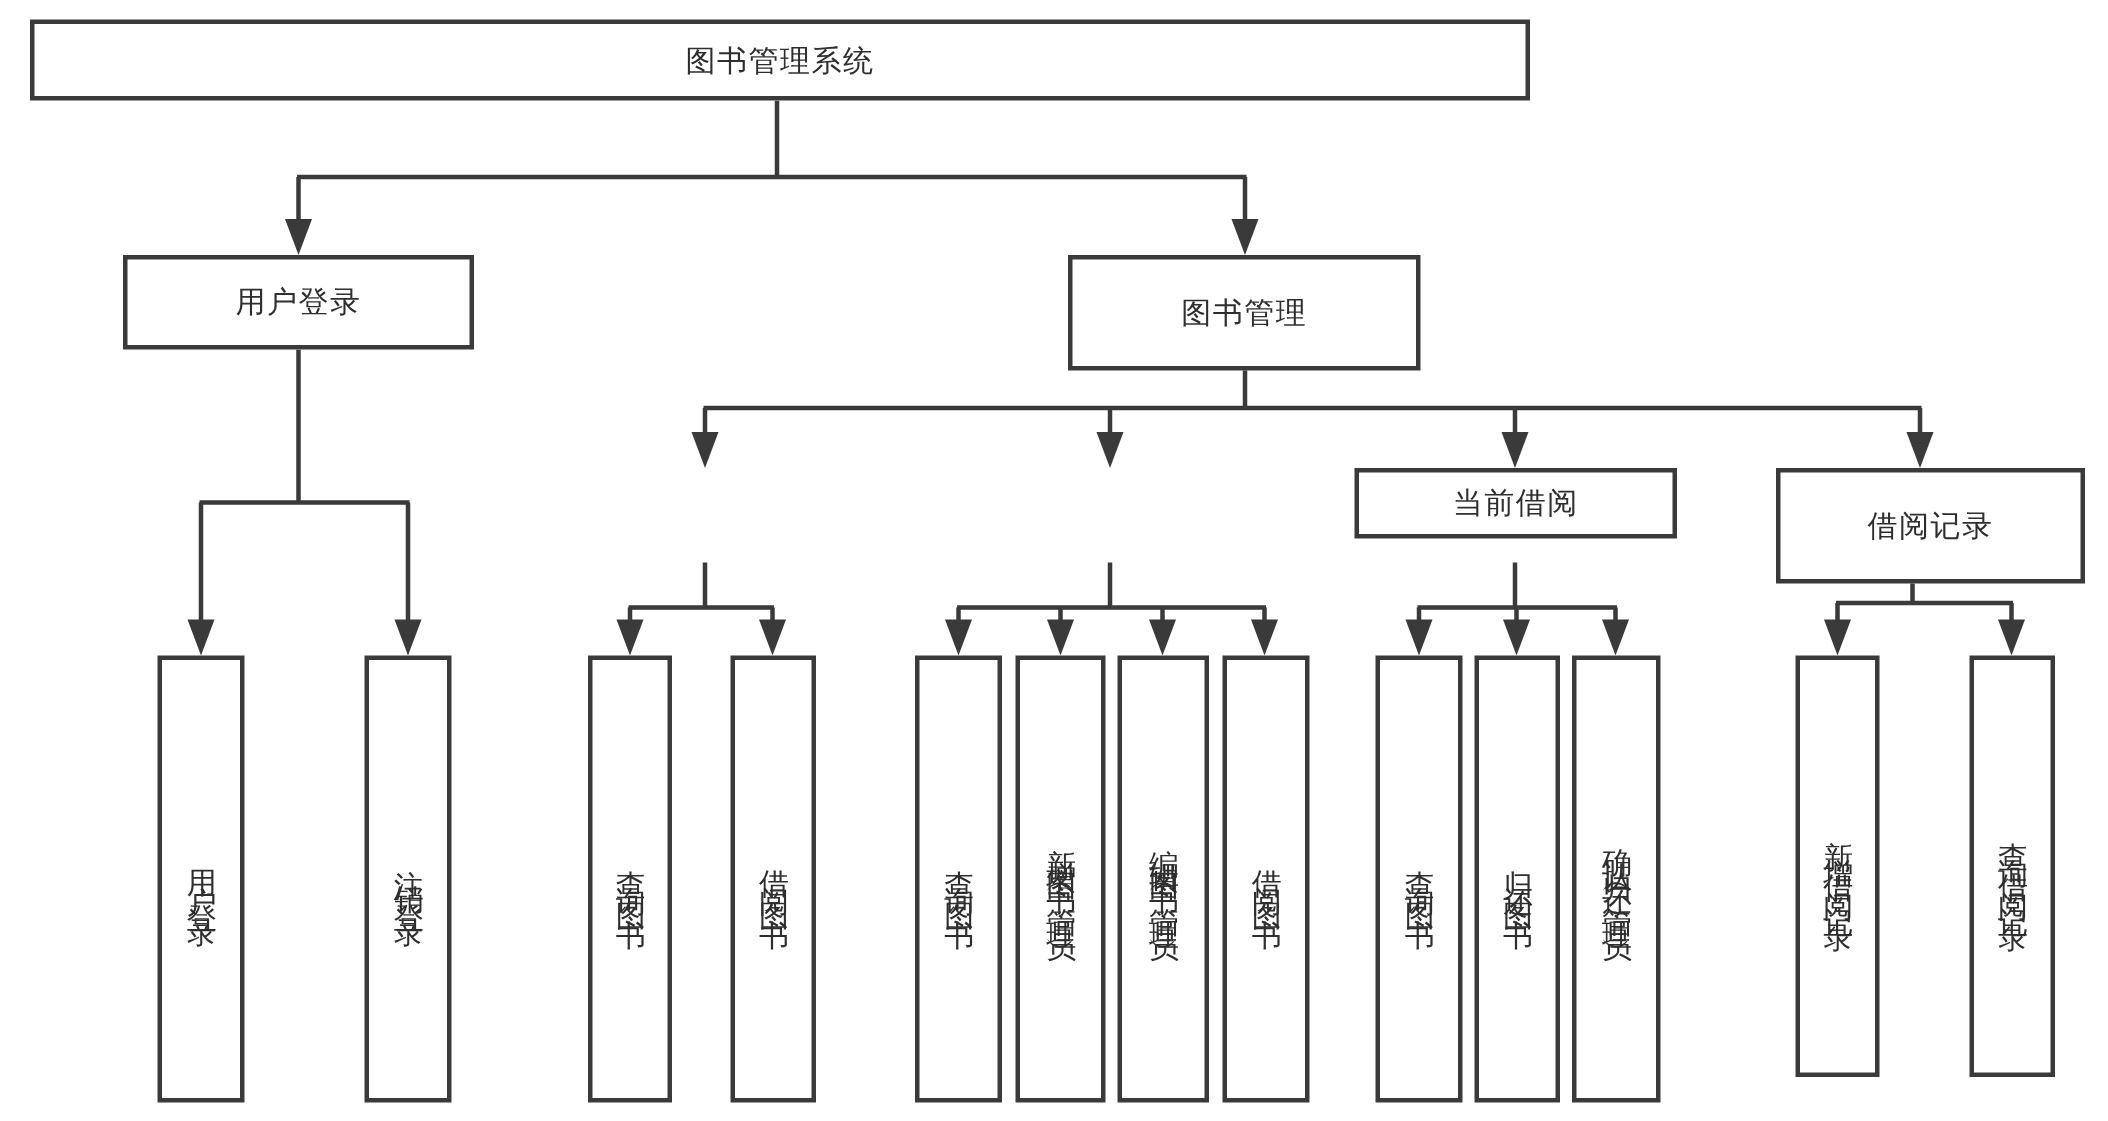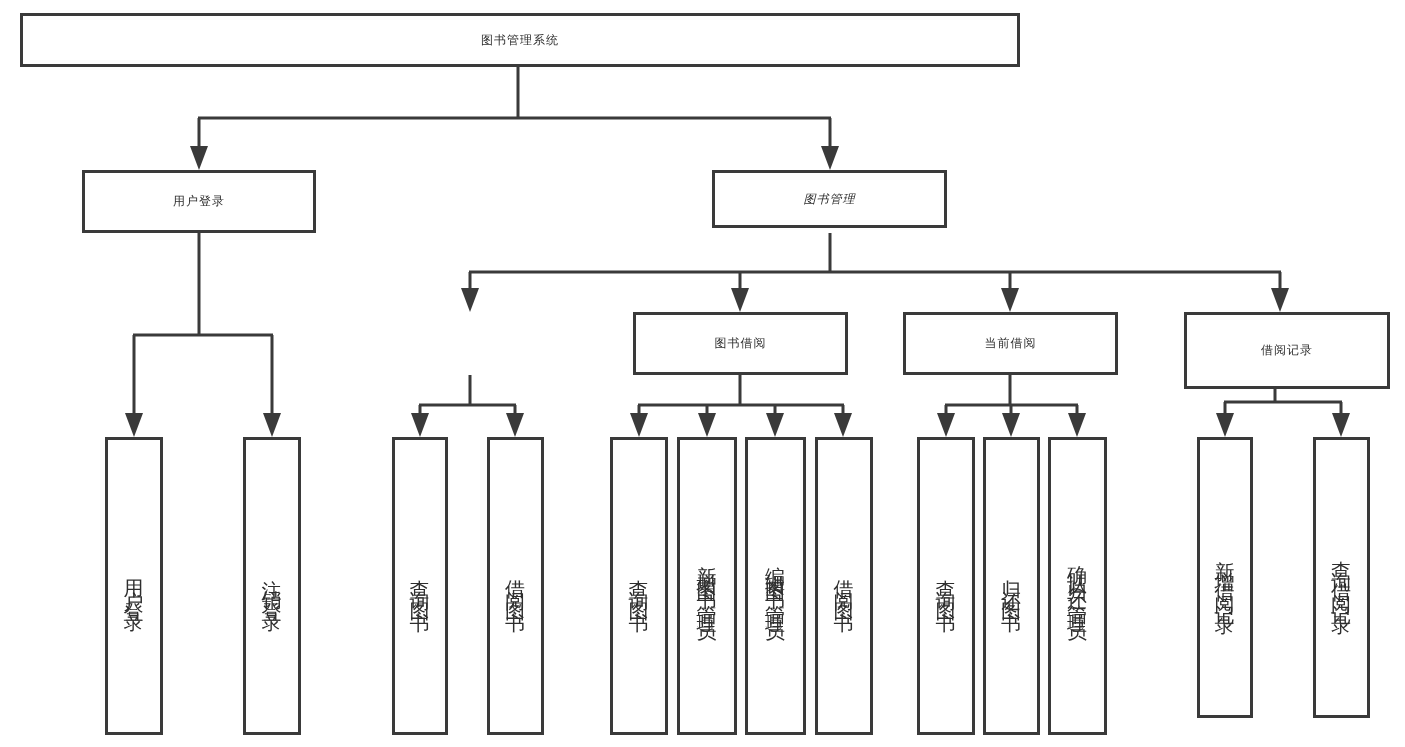--- a/index.html
+++ b/index.html
@@ -9,21 +9,21 @@
     font-family:"Liberation Sans","DejaVu Sans",sans-serif;
     overflow:hidden;
   }
   .wires{position:absolute;left:0;top:0;width:1405px;height:747px;}
   .wires path{stroke:#3a3a3a;stroke-width:3;fill:none;}
   .wires polygon{fill:#3a3a3a;stroke:none;}
   .box{
     position:absolute;box-sizing:border-box;
     background:#ffffff;border:3px solid #3a3a3a;
     display:flex;align-items:center;justify-content:center;
-    color:#2e2e2e;font-size:12px;letter-spacing:1px;
+    color:#2e2e2e;font-size:20px;letter-spacing:1px;
   }
   .vbox{
     position:absolute;box-sizing:border-box;
     background:#ffffff;border:3px solid #3a3a3a;
     display:flex;align-items:center;justify-content:center;
     color:#2e2e2e;font-size:20px;
   }
   .vt{
     writing-mode:vertical-rl;text-orientation:mixed;
     letter-spacing:11px;line-height:1;white-space:nowrap;
@@ -74,28 +74,25 @@
     <polygon points="1332,413 1350,413 1341,437"></polygon>
   </svg>
 
   <div class="box" style="left:20px;top:13px;width:1000px;height:54px;">
     <span>图书管理系统</span>
   </div>
 
   <div class="box" style="left:82px;top:170px;width:234px;height:63px;">
     <span>用户登录</span>
   </div>
-  <div class="box" style="left:712px;top:170px;width:235px;height:58px;font-style:italic;">
+  <div class="box" style="left:712px;top:170px;width:235px;height:77px;">
     <span>图书管理</span>
   </div>
 
-  <div class="box" style="left:633px;top:312px;width:215px;height:63px;">
-    <span>图书借阅</span>
-  </div>
-  <div class="box" style="left:903px;top:312px;width:215px;height:63px;">
+  <div class="box" style="left:903px;top:312px;width:215px;height:47px;">
     <span>当前借阅</span>
   </div>
   <div class="box" style="left:1184px;top:312px;width:206px;height:77px;">
     <span>借阅记录</span>
   </div>
 
   <div class="vbox" style="left:105px;top:437px;width:58px;height:298px;">
     <span class="vt">用户登录</span>
   </div>
   <div class="vbox" style="left:243px;top:437px;width:58px;height:298px;">

